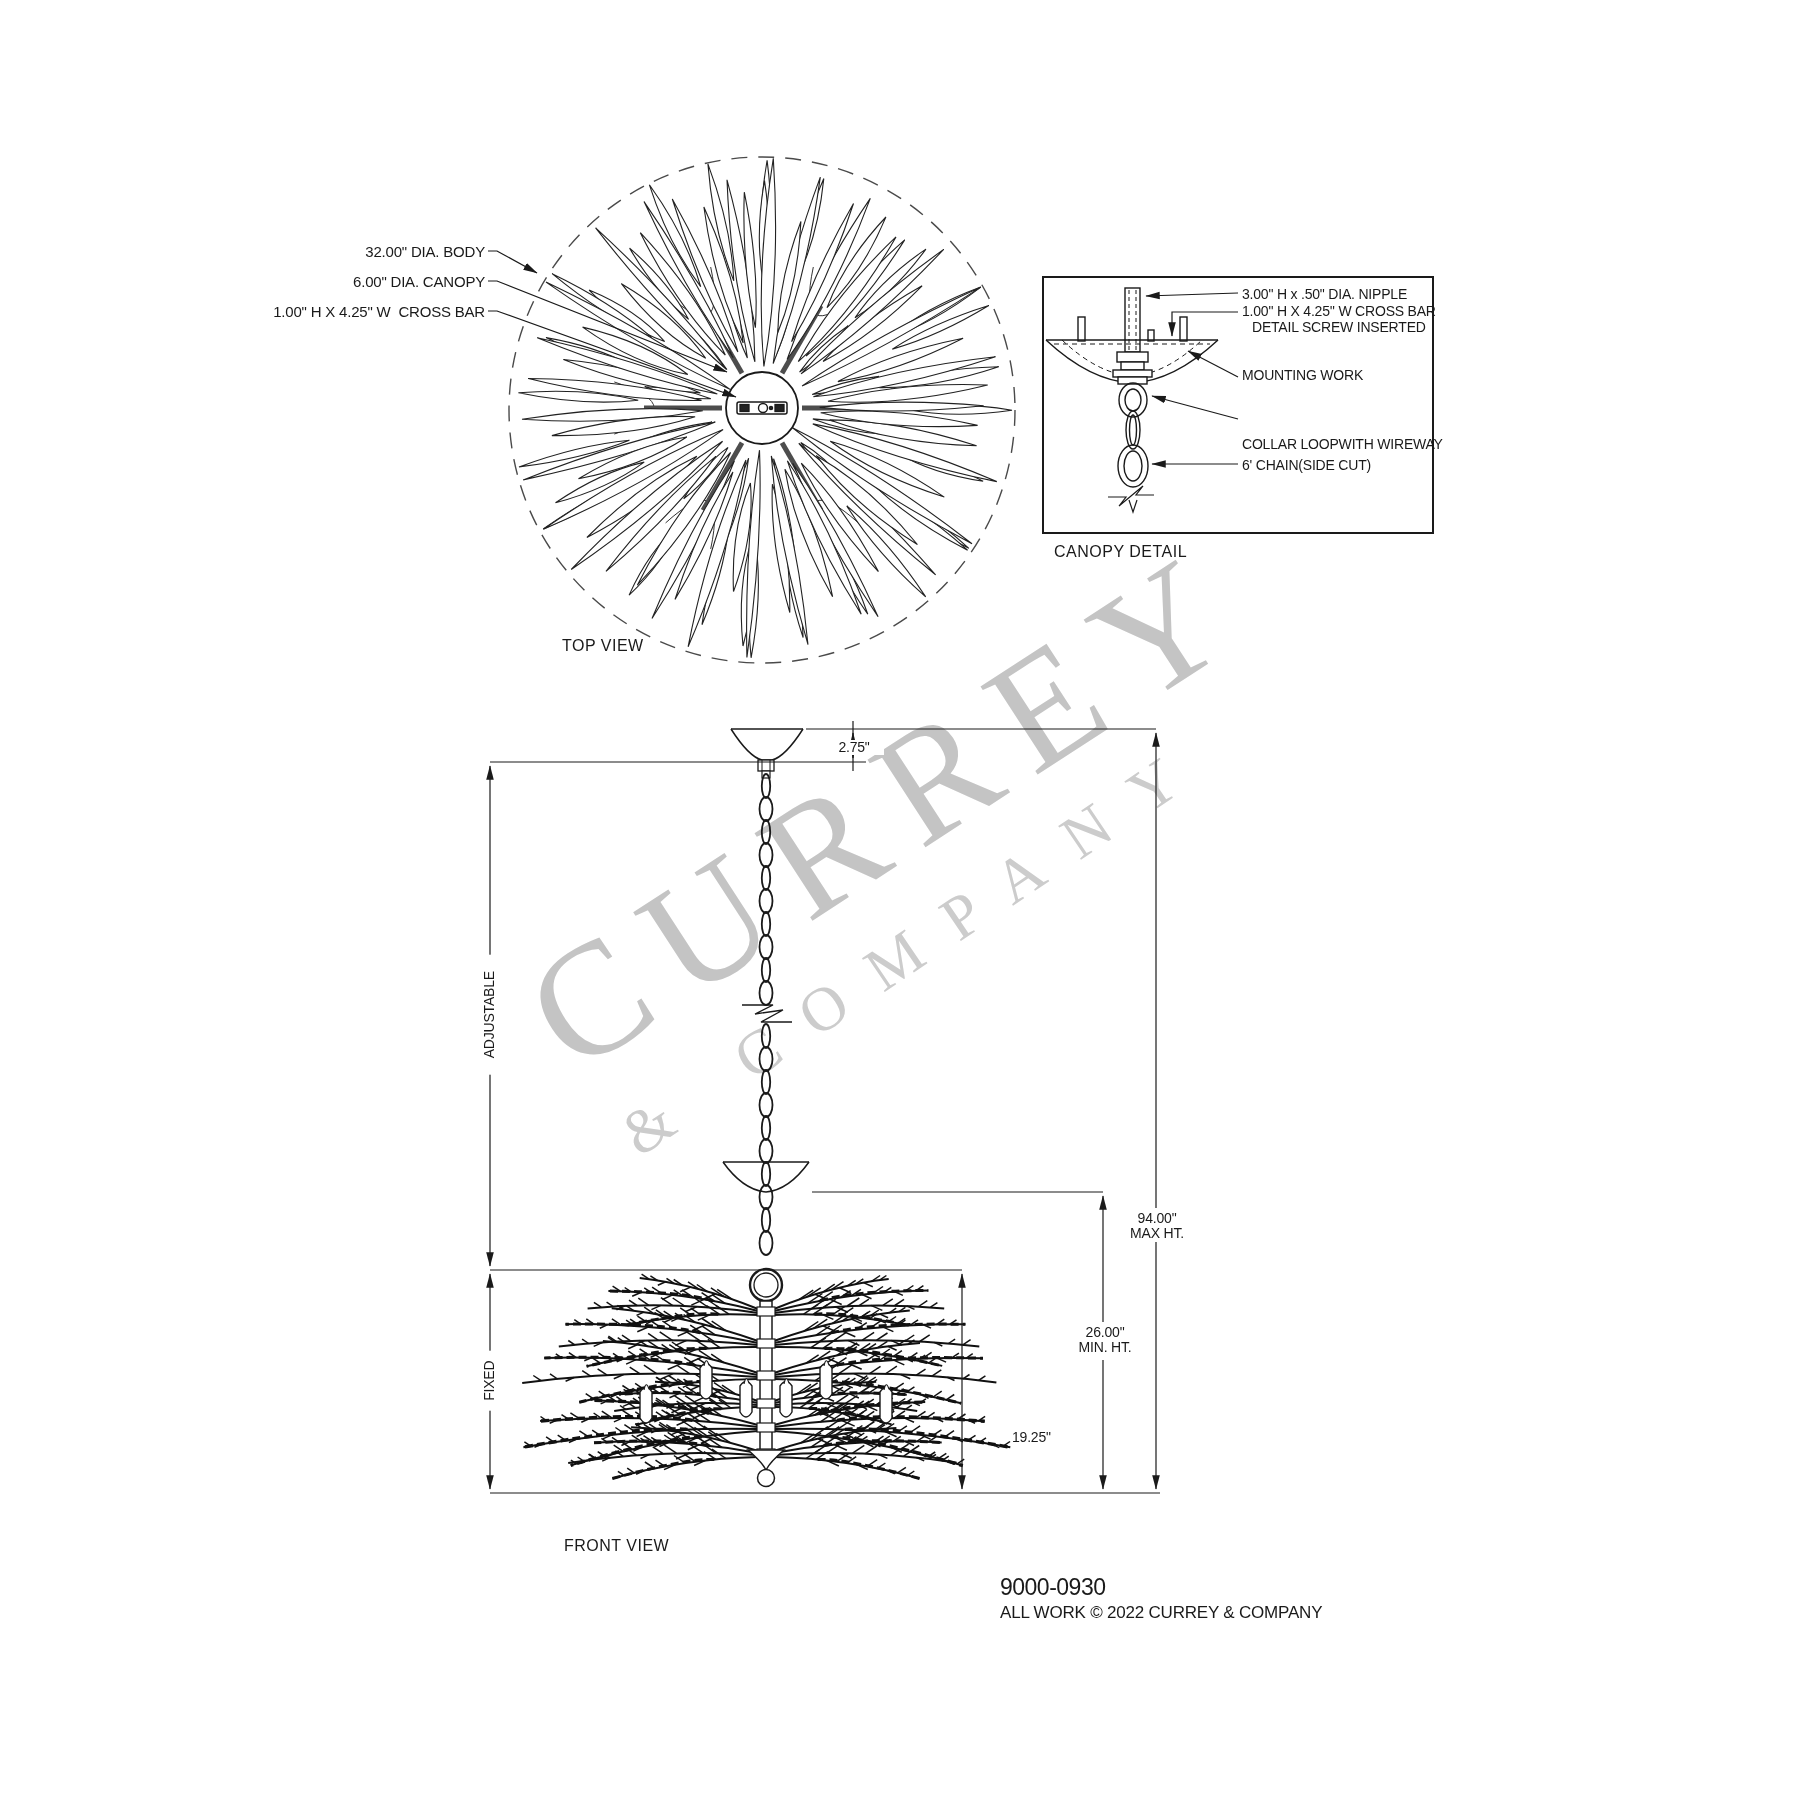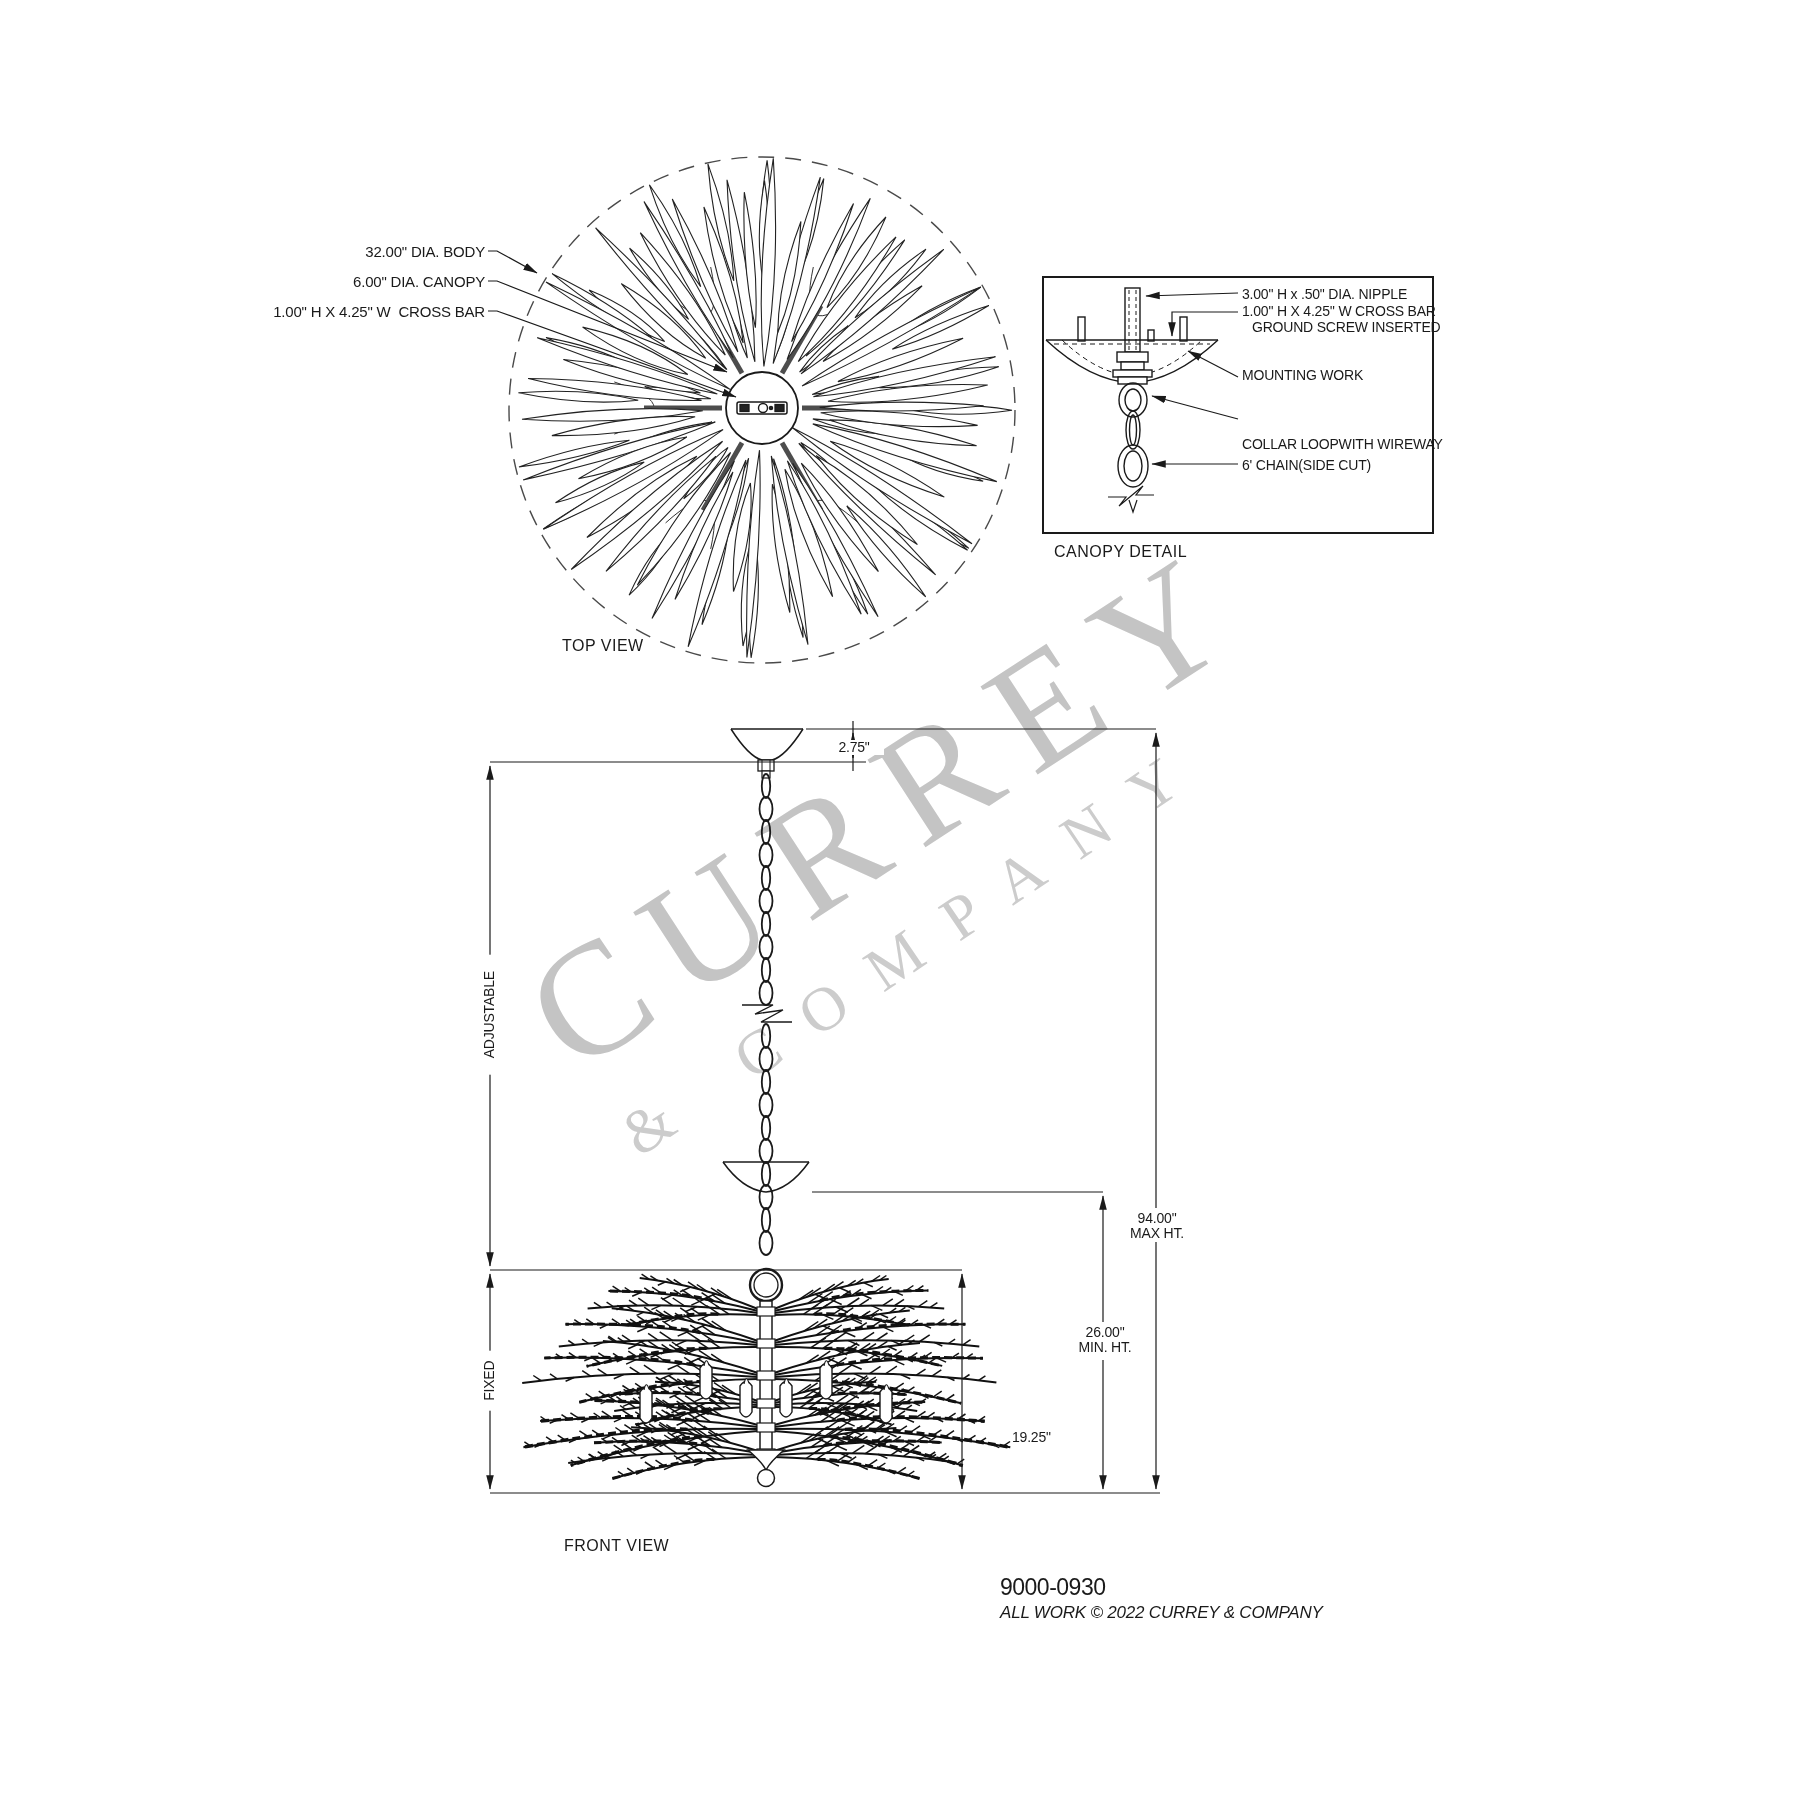--- a/index.html
+++ b/index.html
@@ -14,21 +14,21 @@
           letter-spacing:36px;transform:rotate(-34deg);color:#cccccc;}
   .lbl{position:absolute;z-index:3;font-size:15px;line-height:1.1;color:#1a1a1a;
        white-space:pre;letter-spacing:-0.2px;}
   .rt{text-align:right;}
   .small{font-size:14px;}
   .dim{background:#fff;padding:0 2px;text-align:center;}
   .vtext{transform:rotate(-90deg);transform-origin:center center;text-align:center;background:#fff;}
   .title{font-size:16px;letter-spacing:0.5px;}
   #footer{position:absolute;z-index:3;left:1000px;top:1574px;width:466px;text-align:left;color:#1a1a1a;}
   #footer .model{font-size:23px;letter-spacing:-0.5px;line-height:1.2;}
-  #footer .copy{font-size:17px;letter-spacing:-0.2px;line-height:1.3;font-style:italic;}
+  #footer .copy{font-size:17px;letter-spacing:-0.2px;line-height:1.3;}
 </style>
 </head>
 <body>
 
 <div id="canvas">
 
   <div id="wm-big" class="wm">CURREY</div>
   <div id="wm-small" class="wm">&amp; COMPANY</div>
 
   <svg id="art" width="1800" height="1800" viewBox="0 0 1800 1800">
@@ -945,21 +945,21 @@
     </g>
   </svg>
 
   <div class="lbl rt" style="left:250px;top:244px;width:235px;">32.00" DIA. BODY</div>
   <div class="lbl rt" style="left:250px;top:274px;width:235px;">6.00" DIA. CANOPY</div>
   <div class="lbl rt" style="left:250px;top:304px;width:235px;">1.00" H X 4.25" W  CROSS BAR</div>
   <div class="lbl title" style="left:562px;top:637px;">TOP VIEW</div>
 
   <div class="lbl small" style="left:1242px;top:287px;">3.00" H x .50" DIA. NIPPLE</div>
   <div class="lbl small" style="left:1242px;top:304px;">1.00" H X 4.25'' W CROSS BAR</div>
-  <div class="lbl small" style="left:1252px;top:320px;">GROUND SCREW INSERTED</div>
+  <div class="lbl small" style="left:1252px;top:320px;">DETAIL SCREW INSERTED</div>
   <div class="lbl small" style="left:1242px;top:368px;">MOUNTING WORK</div>
   <div class="lbl small" style="left:1242px;top:413px;margin-top:24px;">COLLAR LOOPWITH WIREWAY</div>
   <div class="lbl small" style="left:1242px;top:458px;">6' CHAIN(SIDE CUT)</div>
   <div class="lbl title" style="left:1054px;top:543px;">CANOPY DETAIL</div>
 
   <div class="lbl small dim" style="left:824px;top:740px;width:56px;">2.75"</div>
   <div class="lbl small dim" style="left:1110px;top:1211px;width:90px;"><span>94.00"</span><br><span>MAX HT.</span></div>
   <div class="lbl small dim" style="left:1058px;top:1325px;width:90px;"><span>26.00"</span><br><span>MIN. HT.</span></div>
   <div class="lbl small" style="left:1012px;top:1430px;">19.25"</div>
   <div class="lbl small vtext" style="left:430px;top:1007px;width:120px;">ADJUSTABLE</div>

